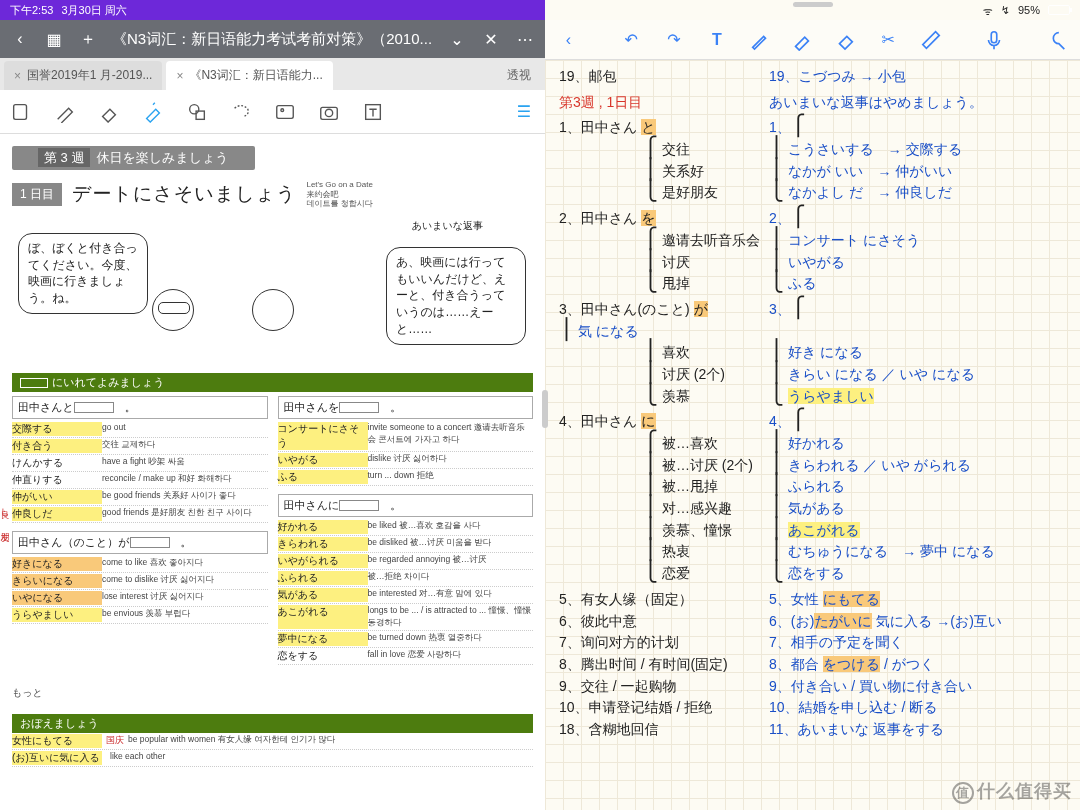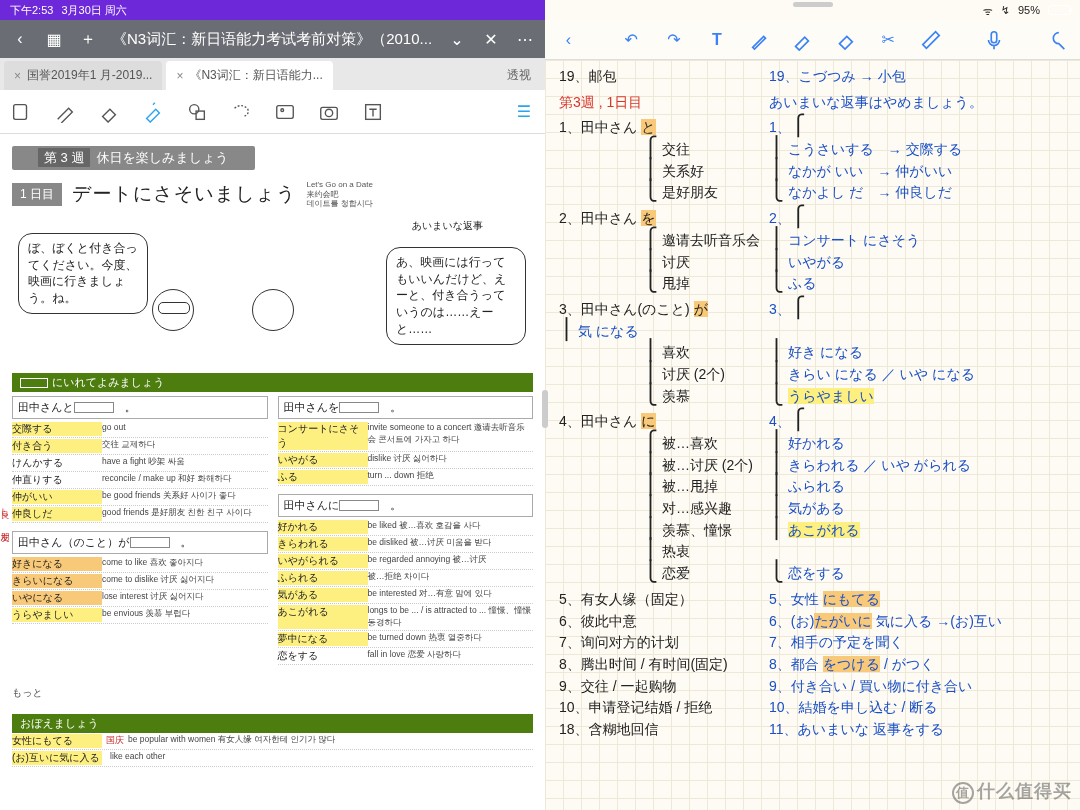--- a/index.html
+++ b/index.html
@@ -479,20 +479,21 @@
           <div class="nline">
             <span class="nl black indent"><span class="brace">⎪</span> 对…感兴趣</span>
             <span class="nr blue"><span class="brace">⎪</span> 気がある</span>
           </div>
           <div class="nline">
             <span class="nl black indent"><span class="brace">⎪</span> 羡慕、憧憬</span>
             <span class="nr blue"><span class="brace">⎪</span> <span class="hly">あこがれる</span></span>
           </div>
           <div class="nline">
             <span class="nl black indent"><span class="brace">⎪</span> 热衷</span>
+            <span class="nr blue"><span class="brace">⎪</span> むちゅうになる　→ 夢中 になる</span>
           </div>
           <div class="nline">
             <span class="nl black indent"><span class="brace">⎩</span> 恋爱</span>
             <span class="nr blue"><span class="brace">⎩</span> 恋をする</span>
           </div>
           <div class="small-gap"></div>
         </div>
       <div id="rlist">
           <div class="nline">
             <span class="nl black">5、有女人缘（固定）</span>

